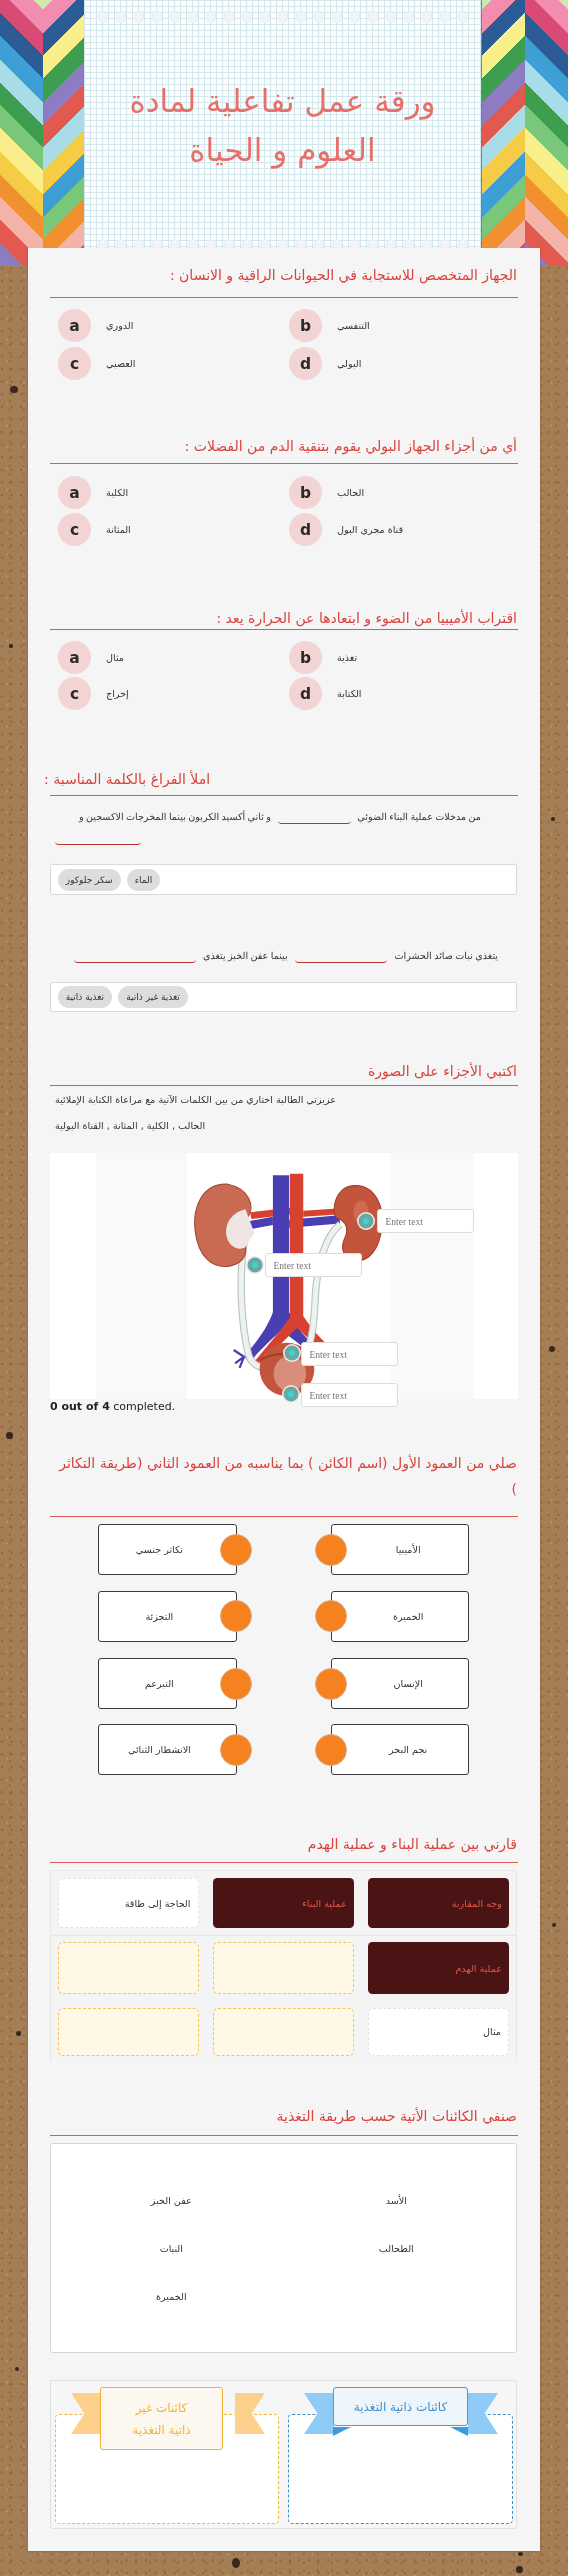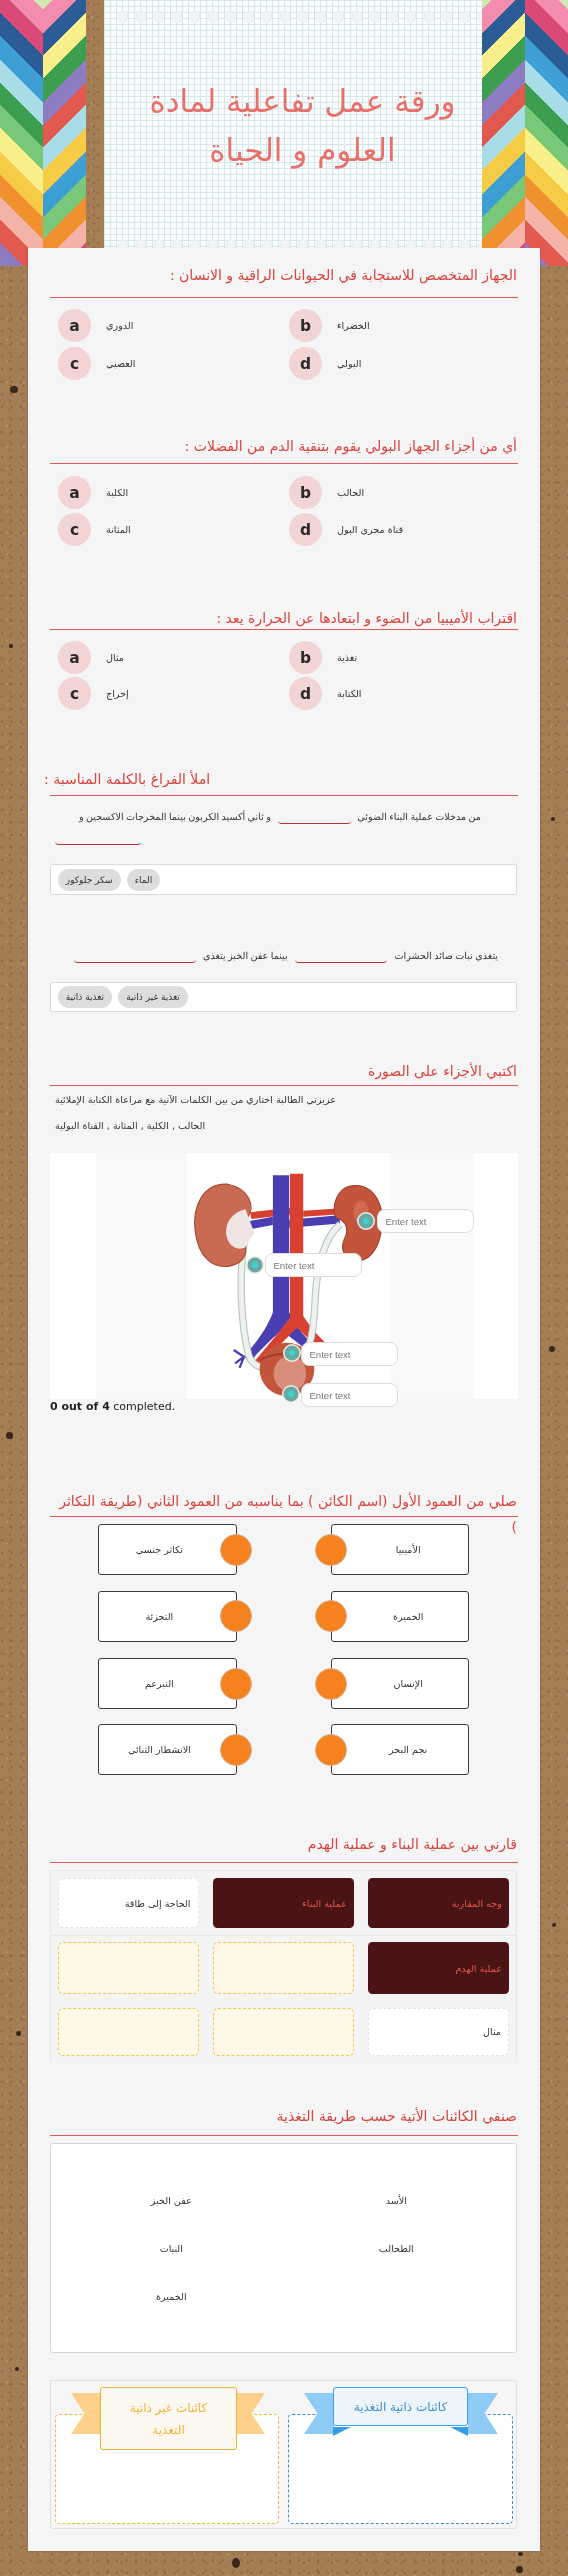--- a/index.html
+++ b/index.html
@@ -23,21 +23,21 @@
 .band-right{left:482px;}
 .half{width:43px;height:100%;}
 .s1{background:repeating-linear-gradient(45deg,
   #8e7cc3 0 16.3px,#e25a4f 16.3px 33px,#f4b3a8 33px 49px,#f0902e 49px 65px,#f6cb45 65px 81px,
   #f9ef8a 81px 98px,#79c779 98px 114px,#3e9e50 114px 130px,#a8dce6 130px 146px,#3d9fd3 146px 163px,
   #2b5c95 163px 179px,#d94a76 179px 195px,#f28db0 195px 212px,#cfe8b0 212px 228px);}
 .s2{background:repeating-linear-gradient(-45deg,
   #d94a76 0 16.3px,#f4b3a8 16.3px 33px,#f0902e 33px 49px,#79c779 49px 65px,#3d9fd3 65px 81px,
   #f6cb45 81px 98px,#a8dce6 98px 114px,#e25a4f 114px 130px,#8e7cc3 130px 146px,#3e9e50 146px 163px,
   #f9ef8a 163px 179px,#2b5c95 179px 195px,#f28db0 195px 212px,#cfe8b0 212px 228px);}
-.paper{position:absolute;left:104px;top:0;width:397px;height:266px;
+.paper{position:absolute;left:84px;top:0;width:397px;height:266px;
   background-color:#fcfefe;
   background-image:linear-gradient(#d3e6ec 0.7px,transparent 0.7px),linear-gradient(90deg,#d3e6ec 0.7px,transparent 0.7px);
   background-size:6px 6px;}
 .holes{position:absolute;left:10.4px;width:379px;height:13.3px;
   background-image:radial-gradient(5.2px 6.3px at 9px 6.7px,#f1f5f6 80%,#e2eaed 95%,transparent 100%);
   background-size:18px 13.3px;}
 .hero-title{position:absolute;left:0;top:77px;width:397px;margin:0;text-align:center;color:#e8706a;
   font-weight:normal;font-size:31px;line-height:49px;direction:rtl;}
 .hero-title span{display:block;white-space:nowrap;}
 
@@ -59,28 +59,28 @@
 .sent .seg{line-height:13.3px;padding-bottom:1.5px;font-family:Liberation Serif, serif;}
 .blank{height:16.3px;border:none;border-bottom:0.7px solid #b9332e;border-radius:0 0 3.7px 3.7px;background:transparent;outline:none;font-family:"DejaVu Sans",sans-serif;font-size:9.6px;}
 .bank{position:absolute;left:50px;width:467px;background:#fff;border:0.7px solid #d9d9d9;border-radius:2.2px;display:flex;align-items:center;padding-left:6.7px;gap:6px;}
 .pill{height:22px;padding:0 8.1px;border-radius:11px;background:#dddddd;display:flex;align-items:center;font-size:9px;color:#333;direction:rtl;cursor:grab;white-space:nowrap;}
 
 
 .instr{position:absolute;left:55px;font-size:9.6px;color:#333;direction:rtl;white-space:nowrap;}
 .diagram{position:absolute;left:50px;top:1153px;width:468px;height:246px;background:#fff;}
 .hotspot{position:absolute;width:18px;height:18px;border-radius:50%;
   background:radial-gradient(circle,#3fd3cf 0 2.6px,#6aa8a4 3.3px 7px,#e6ece6 7.8px 9px);cursor:pointer;}
-.label-input{position:absolute;width:97px;height:24px;border:0.7px solid #dcdcdc;border-radius:8px;background:#fff;padding:0 7.4px;
-  font-size:9.6px;font-family:Liberation Sans, sans-serif;color:#333;outline:none;}
+.label-input{position:absolute;width:97px;height:24px;border:0.7px solid #dcdcdc;border-radius:3px;background:#fff;padding:0 7.4px;
+  font-size:9.6px;font-family:Liberation Serif, serif;color:#333;outline:none;}
 .label-input::placeholder{color:#777;}
 .progress{position:absolute;left:50px;top:1400px;font-size:11px;color:#222;white-space:nowrap;}
 .progress b{font-weight:bold;}
 
 
-.mtitle{position:absolute;left:50px;top:1488px;width:467px;margin:0;font-weight:normal;font-size:14px;line-height:26px;color:#d8433d;text-align:right;direction:rtl;}
+.mtitle{position:absolute;left:50px;top:1450px;width:467px;margin:0;font-weight:normal;font-size:14px;line-height:26px;color:#d8433d;text-align:right;direction:rtl;}
 .mbox{position:absolute;height:51px;background:#fff;border:0.7px solid #3a3a3a;border-radius:3px;display:flex;align-items:center;justify-content:center;
   font-size:9.6px;color:#333;direction:rtl;cursor:pointer;}
 .mbox.l{left:98px;width:139px;padding-right:16.3px;}
 .mbox.r{left:331px;width:138px;padding-left:16.3px;}
 .mdot{position:absolute;width:32px;height:32px;border-radius:50%;background:#f5821f;border:1.1px solid #d7ab8c;cursor:pointer;}
 
 
 .cmp{position:absolute;left:50px;top:1870px;width:467px;height:192px;display:grid;grid-template-columns:repeat(3,1fr);
   grid-template-rows:64px 65px 61px;direction:rtl;background:#e7e7e7;gap:0.7px;border:0.7px solid #e7e7e7;}
 .cell{background:#f4f4f4;padding:6.7px;}
@@ -98,21 +98,21 @@
 .bkt.blue{left:288px;top:2414px;width:225px;height:110px;border:1.5px dashed #3d8ec6;}
 .tail{position:absolute;height:41px;top:2393px;width:30px;}
 .tail.lt{clip-path:polygon(0 0,100% 0,100% 100%,0 100%,45% 50%);}
 .tail.rt{clip-path:polygon(0 0,100% 0,55% 50%,100% 100%,0 100%);}
 .tail.o{background:#fdd18b;}
 .tail.b{background:#8fcbf7;}
 .fold{position:absolute;top:2427px;width:18px;height:9px;background:#3a9be0;}
 .fold.fl{left:333px;clip-path:polygon(0 0,100% 0,0 100%);}
 .fold.fr{left:450px;clip-path:polygon(0 0,100% 0,100% 100%);}
 .rbn{position:absolute;top:2387px;border-radius:3px;display:flex;align-items:center;justify-content:center;text-align:center;font-size:12px;direction:rtl;}
-.rbn.orange{left:100px;width:137px;height:63px;background:#fcf8ef;border:1.5px solid #f0b33a;color:#f0b33a;line-height:22px;padding:0 23px;}
+.rbn.orange{left:100px;width:123px;height:63px;background:#fcf8ef;border:1.5px solid #f0b33a;color:#f0b33a;line-height:22px;padding:0 23px;}
 .rbn.blue{left:333px;width:135px;height:39px;background:#edf5fb;border:1.5px solid #3aa0ea;color:#3d8fcf;}
 </style>
 </head>
 <body>
 
 <div class="speck" style="left:10.4px;top:386px;width:7.4px;height:7.4px"></div>
 <div class="speck" style="left:6px;top:1432px;width:6.7px;height:6.7px"></div>
 <div class="speck" style="left:549px;top:1346px;width:6px;height:6px"></div>
 <div class="speck" style="left:16.3px;top:2031px;width:5.2px;height:5.2px"></div>
 <div class="speck" style="left:552px;top:1923px;width:4.4px;height:4.4px"></div>
@@ -146,21 +146,21 @@
 
 <section>
   <h2 class="qtitle" style="top:266px">الجهاز المتخصص للاستجابة في الحيوانات الراقية و الانسان :</h2>
   <div class="divider" style="top:297px"></div>
   <div class="opt" style="left:58px;top:309px">
     <span class="letter">a</span>
     <span class="opt-text">الدوري</span>
   </div>
   <div class="opt" style="left:289px;top:309px">
     <span class="letter">b</span>
-    <span class="opt-text">الخضراء</span>
+    <span class="opt-text">التنفسي</span>
   </div>
   <div class="opt" style="left:58px;top:347px">
     <span class="letter">c</span>
     <span class="opt-text">العصبي</span>
   </div>
   <div class="opt" style="left:289px;top:347px">
     <span class="letter">d</span>
     <span class="opt-text">البولي</span>
   </div>
 </section>

